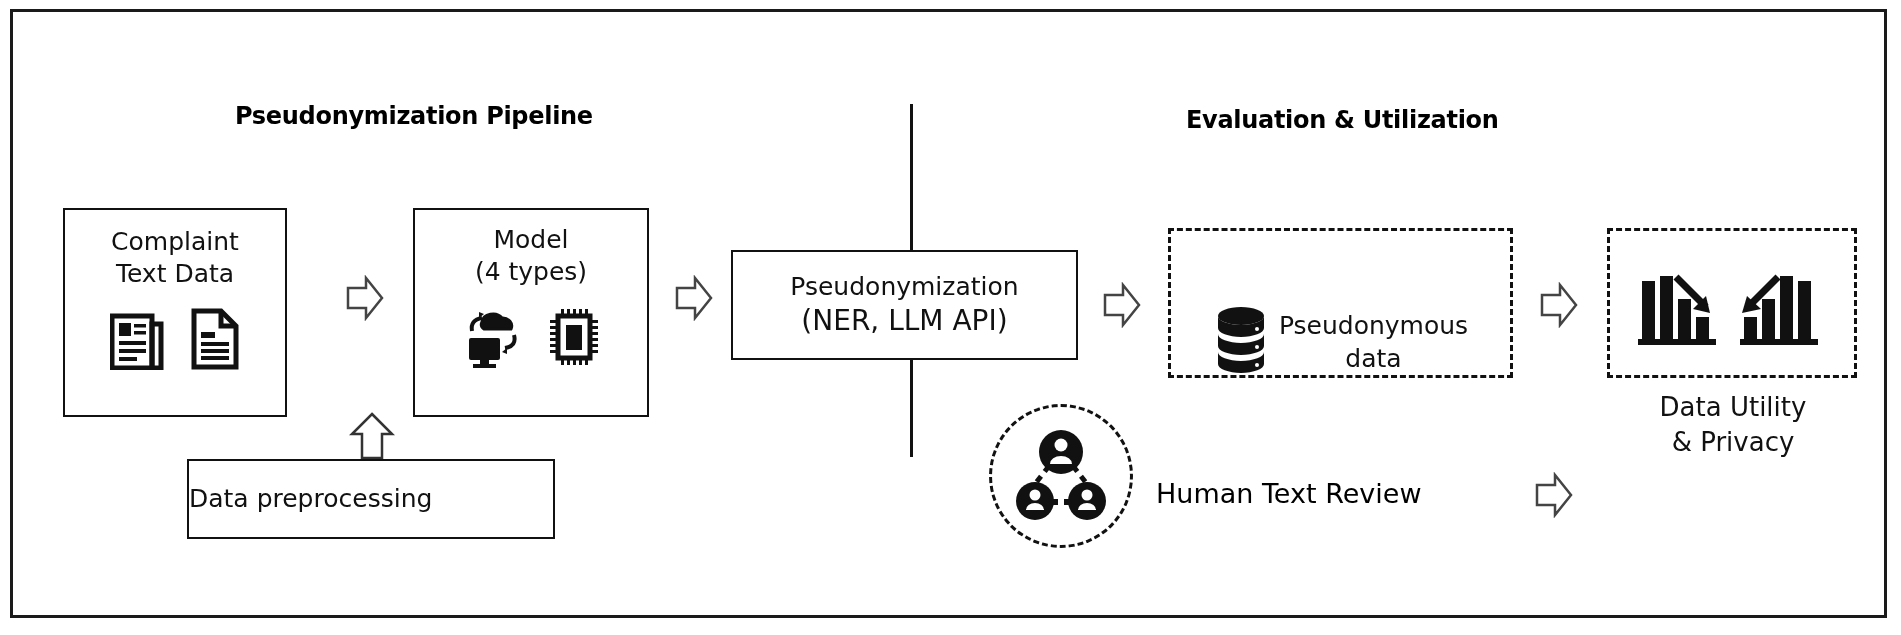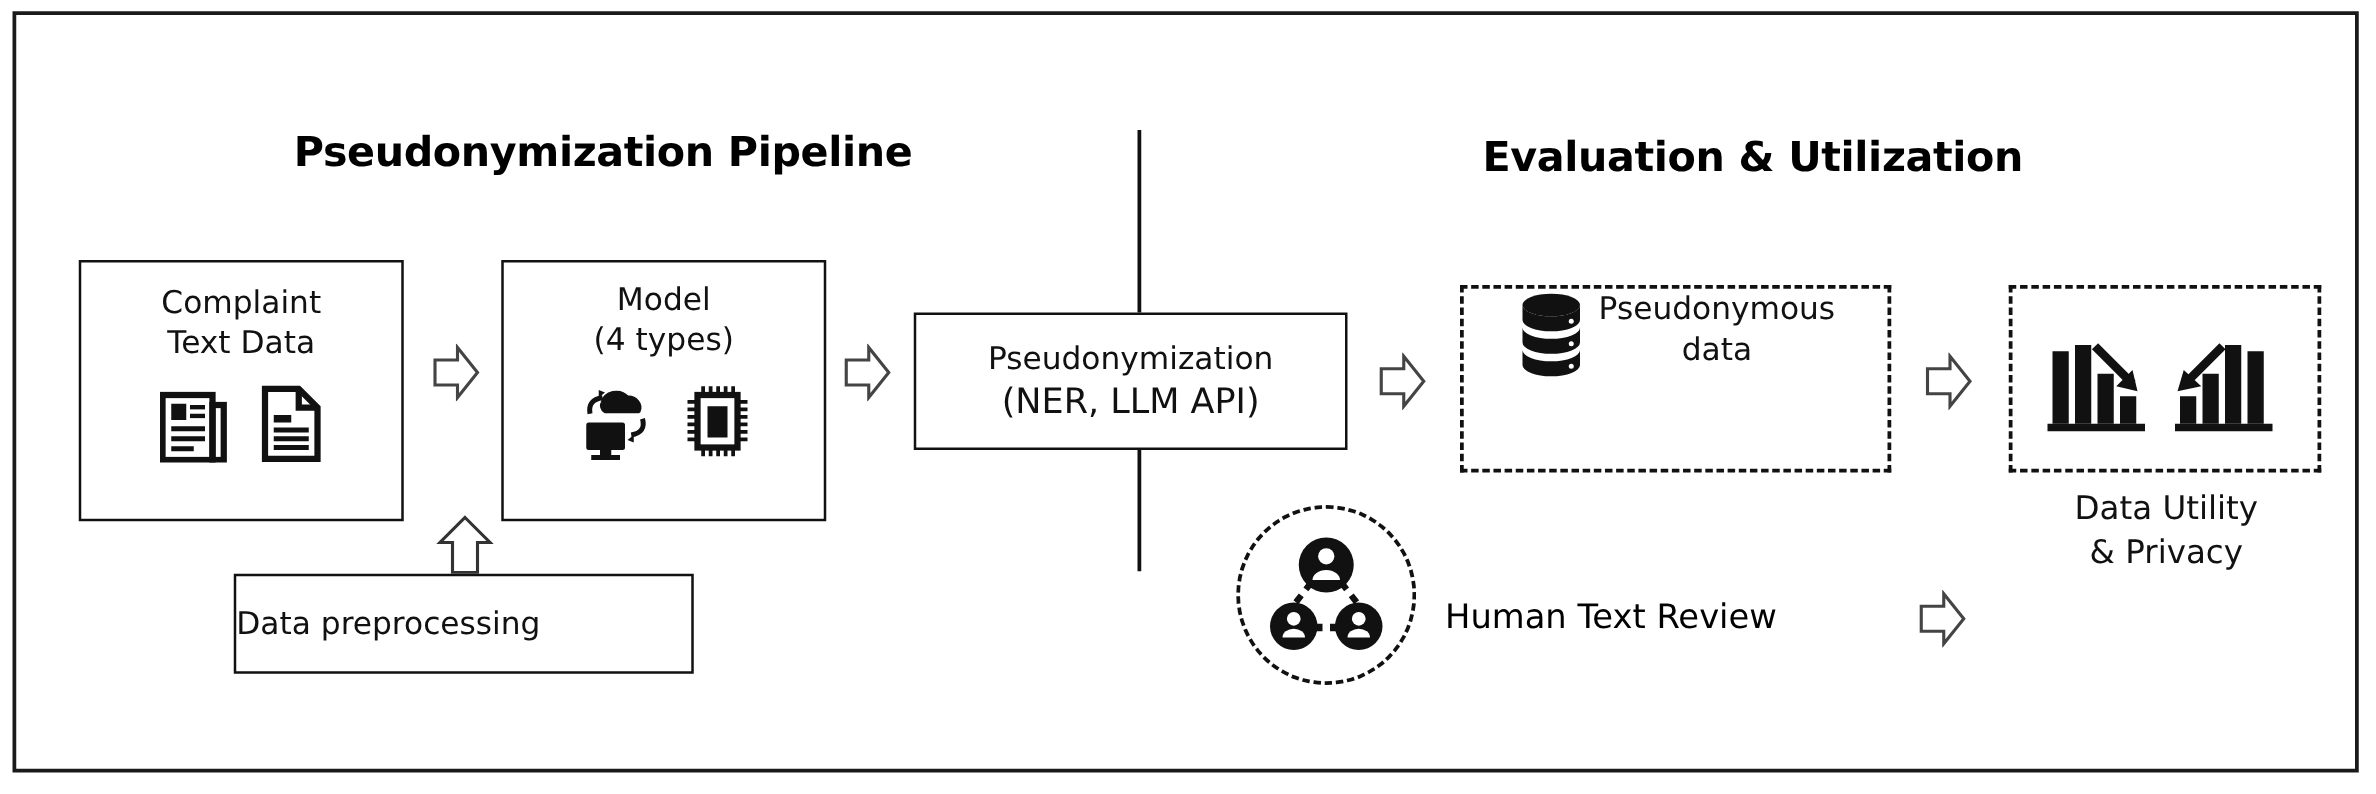--- a/index.html
+++ b/index.html
@@ -35,21 +35,21 @@
     top: 92px;
     width: 0;
     height: 353px;
     border-left: 3px solid #111111;
   }
   
   .section-title {
     position: absolute;
     font-family: "DejaVu Sans", sans-serif;
     font-weight: bold;
-    font-size: 33px;
+    font-size: 24px;
     color: #000000;
     white-space: nowrap;
     letter-spacing: -0.3px;
   }
   #title-left  { left: 222px; top: 90px; }
   #title-right { left: 1173px; top: 94px; }
 
   
   .box {
     position: absolute;
@@ -68,33 +68,33 @@
     font-size: 25px;
     color: #111111;
     text-align: center;
     line-height: 1.28;
     white-space: nowrap;
   }
   .box-label.small { font-size: 28px; }
 
   
   #box-complaint {
-    left: 50px; top: 196px; width: 260px; height: 209px;
+    left: 50px; top: 196px; width: 224px; height: 209px;
   }
   #box-complaint .text-wrap {
     position: absolute; left: 0; top: 16px; width: 100%;
   }
   #box-complaint .icons {
     position: absolute; left: 0; top: 98px; width: 100%;
     display: flex; justify-content: center; gap: 26px; align-items: flex-end;
   }
 
   
   #box-model {
-    left: 388px; top: 196px; width: 260px; height: 209px;
+    left: 400px; top: 196px; width: 236px; height: 209px;
   }
   #box-model .text-wrap {
     position: absolute; left: 0; top: 14px; width: 100%;
   }
   #box-model .icons {
     position: absolute; left: 0; top: 96px; width: 100%;
     display: flex; justify-content: center; gap: 20px; align-items: center;
   }
 
   
@@ -105,21 +105,21 @@
 
   
   #box-preproc {
     left: 174px; top: 447px; width: 368px; height: 80px;
     display: flex; align-items: center; justify-content: flex-start;
   }
 
   
   #box-pseudodata {
     left: 1155px; top: 216px; width: 345px; height: 150px;
-    display: flex; align-items: flex-start; justify-content: center; gap: 10px;
+    display: flex; align-items: flex-end; justify-content: center; gap: 10px;
   }
   #box-pseudodata .pd-text {
     font-size: 25px; line-height: 1.3; text-align: center; color: #111;
   }
 
   
   #box-charts {
     left: 1594px; top: 216px; width: 250px; height: 150px;
     display: flex; align-items: center; justify-content: center; gap: 8px;
   }

